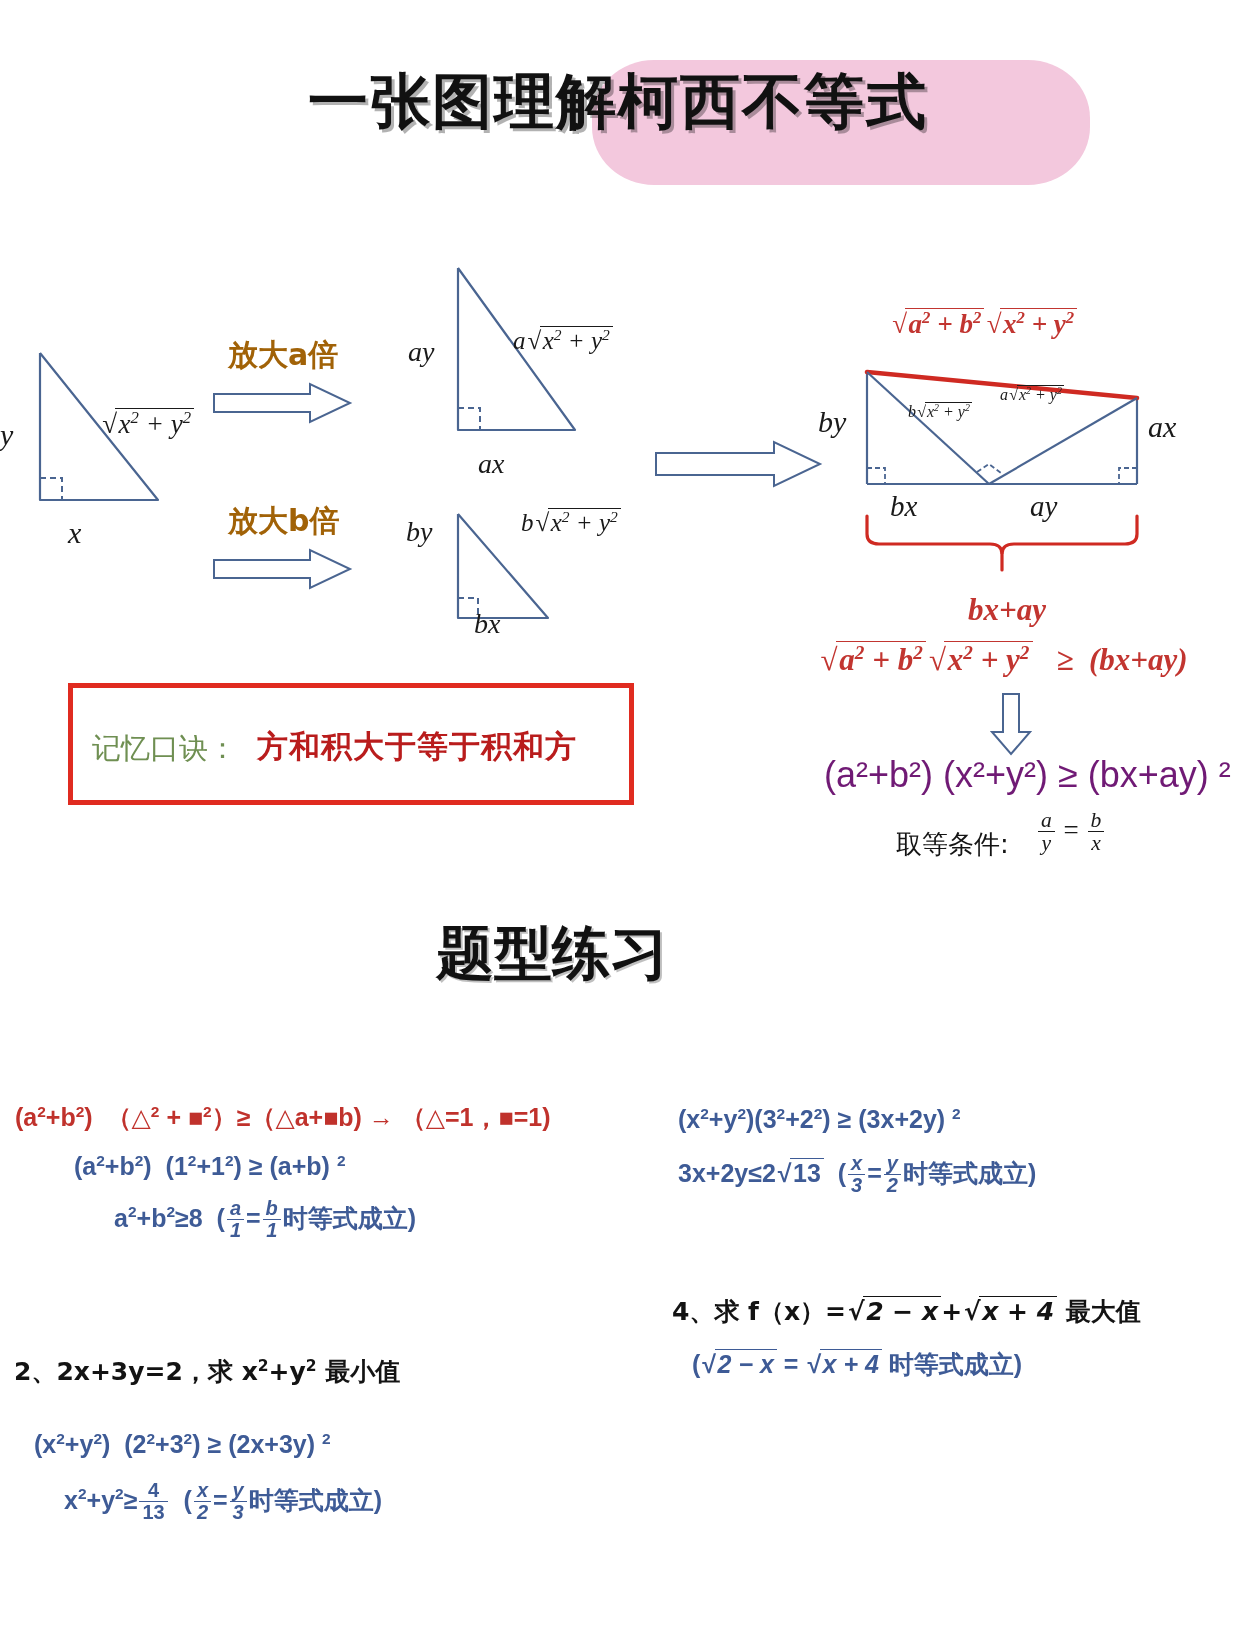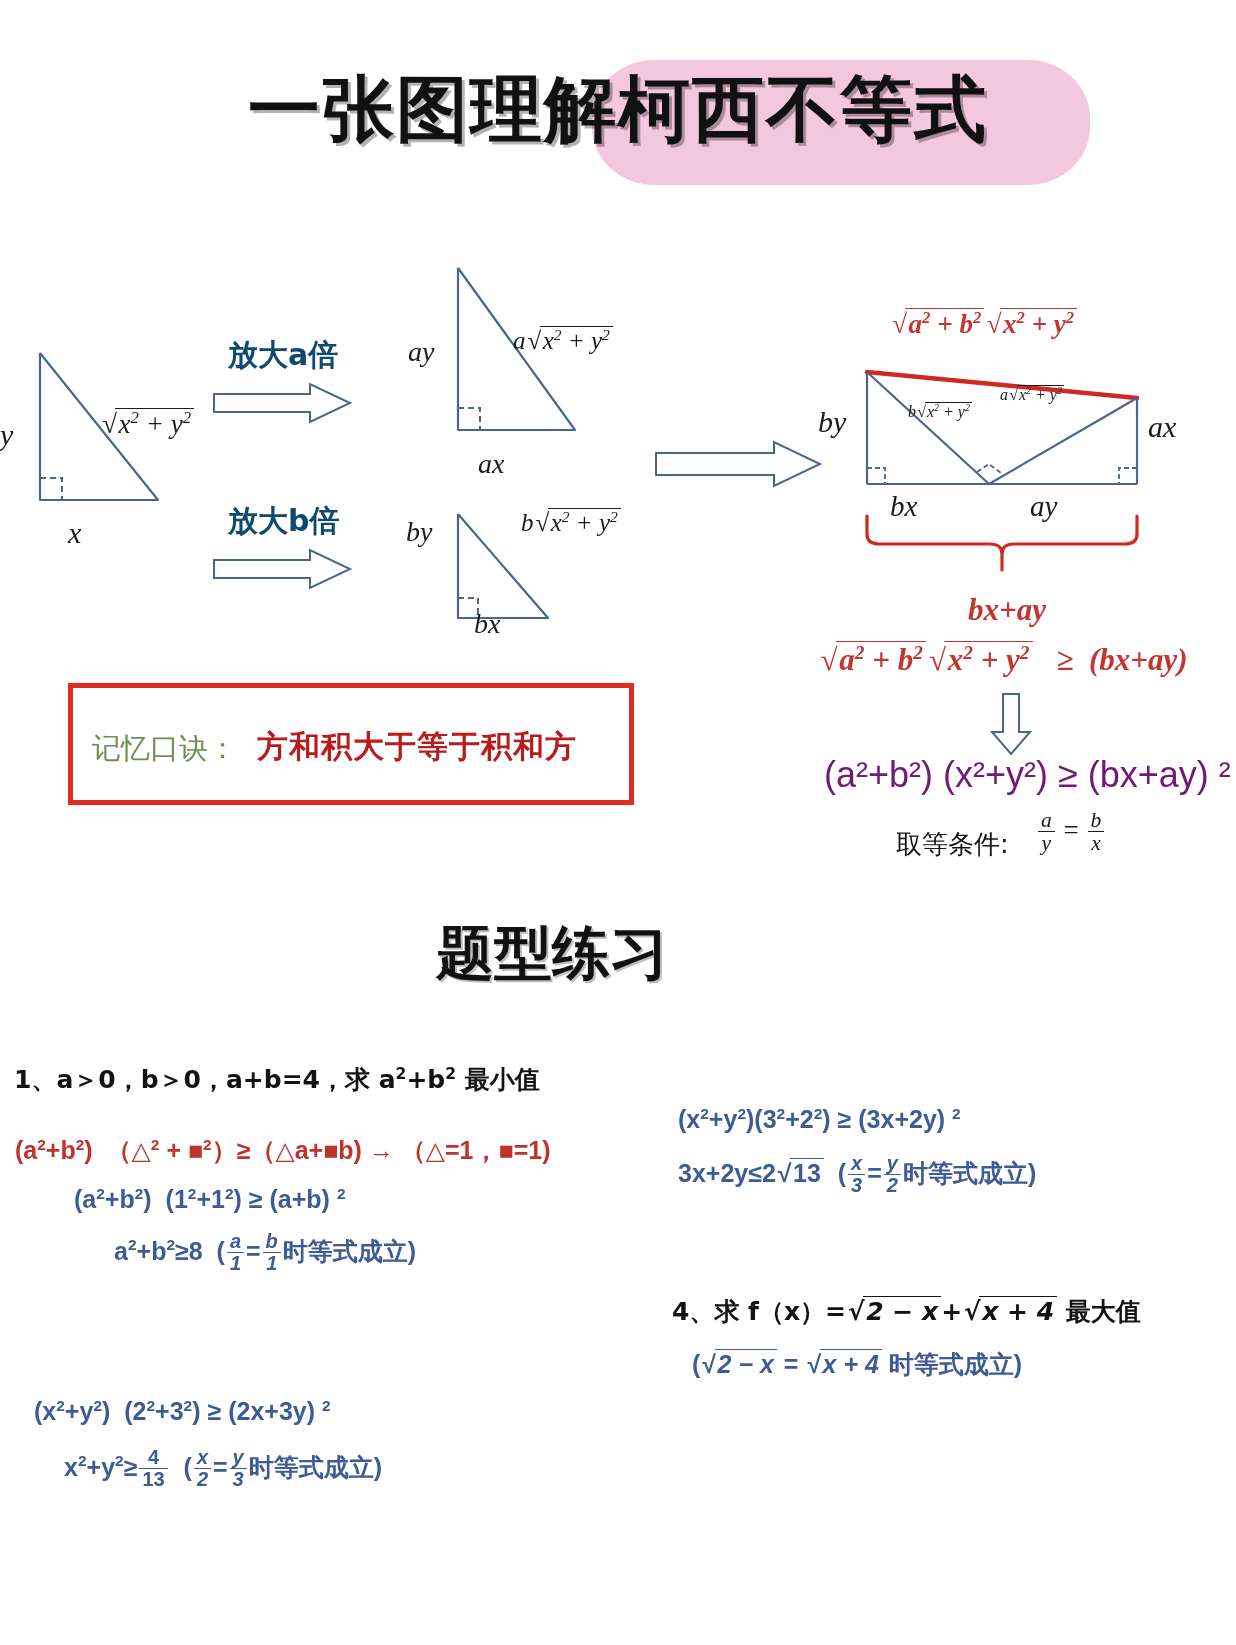--- a/index.html
+++ b/index.html
@@ -19,39 +19,39 @@
   #title-highlight {
     left: 592px; top: 60px; width: 498px; height: 125px;
     background: #f3c8dd;
     border-radius: 62px / 58px;
   }
   #page-title {
     left: 0; top: 62px; width: 1236px;
     text-align: center;
     font-family: "DejaVu Sans", sans-serif;
     font-weight: bold;
-    font-size: 72px;
+    font-size: 60px;
     letter-spacing: 2px;
     color: #111111;
     text-shadow: 3px 3px 0 rgba(0,0,0,0.30);
     white-space: nowrap;
   }
 
   
   .blue { stroke: #4a6591; fill: none; }
   .mathlabel {
     font-family: "Liberation Serif", "DejaVu Serif", serif;
     font-style: italic;
     color: #1a1a1a;
     white-space: nowrap;
   }
   .greenlabel {
     font-family: "DejaVu Sans", sans-serif;
     font-weight: bold;
-    color: #0c4a6e;
+    color: #a16207;
     white-space: nowrap;
   }
   .redmath {
     font-family: "Liberation Serif", "DejaVu Serif", serif;
     font-style: italic;
     font-weight: bold;
     color: #c23530;
     white-space: nowrap;
   }
 
@@ -241,35 +241,35 @@
   </div>
 </div>
 
 <div class="abs" id="mnemonic-box"></div>
 <div class="abs" id="mnemonic-label">记忆口诀：</div>
 <div class="abs" id="mnemonic-text">方和积大于等于积和方</div>
 
 <div class="abs" id="practice-heading">题型练习</div>
 
 <div class="abs" style="left:14px; top:1063px; width:650px;">
-  <div class="prob-title">
-    <span>1、</span><span>a＞0，b＞0，a+b=4，<b>求</b> a<sup>2</sup>+b<sup>2</sup> <b>最小值</b></span>
-  </div>
   <div class="prob-line red" style="margin-top:38px; margin-left:1px;">
     (a<sup>2</sup>+b<sup>2</sup>)&nbsp;&nbsp;（<span class="tri">△</span><sup>2</sup> + <span class="tri">■</span><sup>2</sup>）≥（<span class="tri">△</span>a+<span class="tri">■</span>b) → （<span class="tri">△</span>=1，<span class="tri">■</span>=1)
   </div>
   <div class="prob-line" style="margin-top:18px; margin-left:60px;">
     (a<sup>2</sup>+b<sup>2</sup>)&nbsp;&nbsp;(1<sup>2</sup>+1<sup>2</sup>) ≥ (a+b) <sup>2</sup>
   </div>
   <div class="prob-line" style="margin-top:18px; margin-left:100px;">
     a<sup>2</sup>+b<sup>2</sup>≥8 &nbsp;(<span class="frac"><span class="num">a</span><span class="den">1</span></span>=<span class="frac"><span class="num">b</span><span class="den">1</span></span>时等式成立)
   </div>
 </div>
 
 <div class="abs" style="left:14px; top:1355px; width:650px;">
+  <div class="prob-title">
+    <span>2、</span><span>2x+3y=2，<b>求</b> x<sup>2</sup>+y<sup>2</sup> <b>最小值</b></span>
+  </div>
   <div class="prob-line" style="margin-top:42px; margin-left:20px;">
     (x<sup>2</sup>+y<sup>2</sup>)&nbsp;&nbsp;(2<sup>2</sup>+3<sup>2</sup>) ≥ (2x+3y) <sup>2</sup>
   </div>
   <div class="prob-line" style="margin-top:22px; margin-left:50px;">
     x<sup>2</sup>+y<sup>2</sup>≥<span class="frac"><span class="num" style="font-style:normal;">4</span><span class="den" style="font-style:normal;">13</span></span>&nbsp;&nbsp;(<span class="frac"><span class="num">x</span><span class="den">2</span></span>=<span class="frac"><span class="num">y</span><span class="den">3</span></span>时等式成立)
   </div>
 </div>
 
 <div class="abs" style="left:672px; top:1063px; width:564px;">
   <div class="prob-line" style="margin-top:42px; margin-left:6px;">

